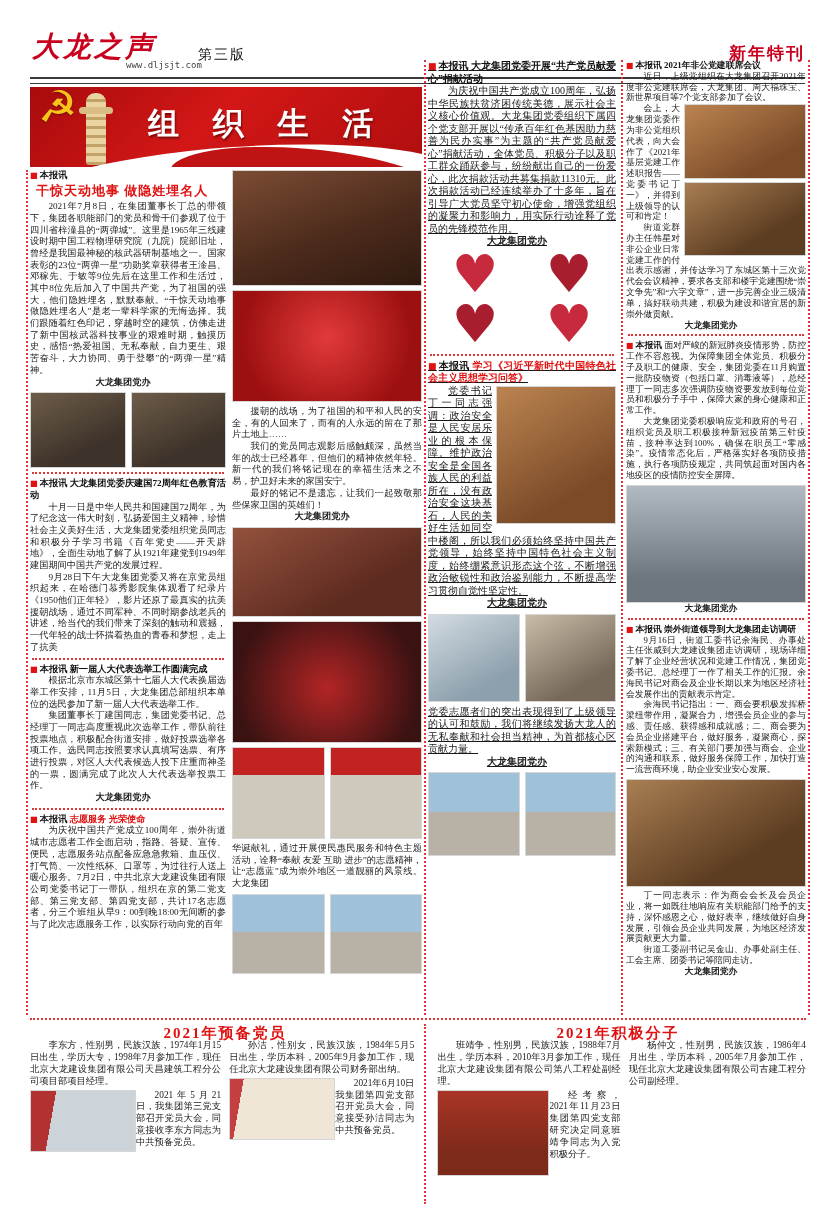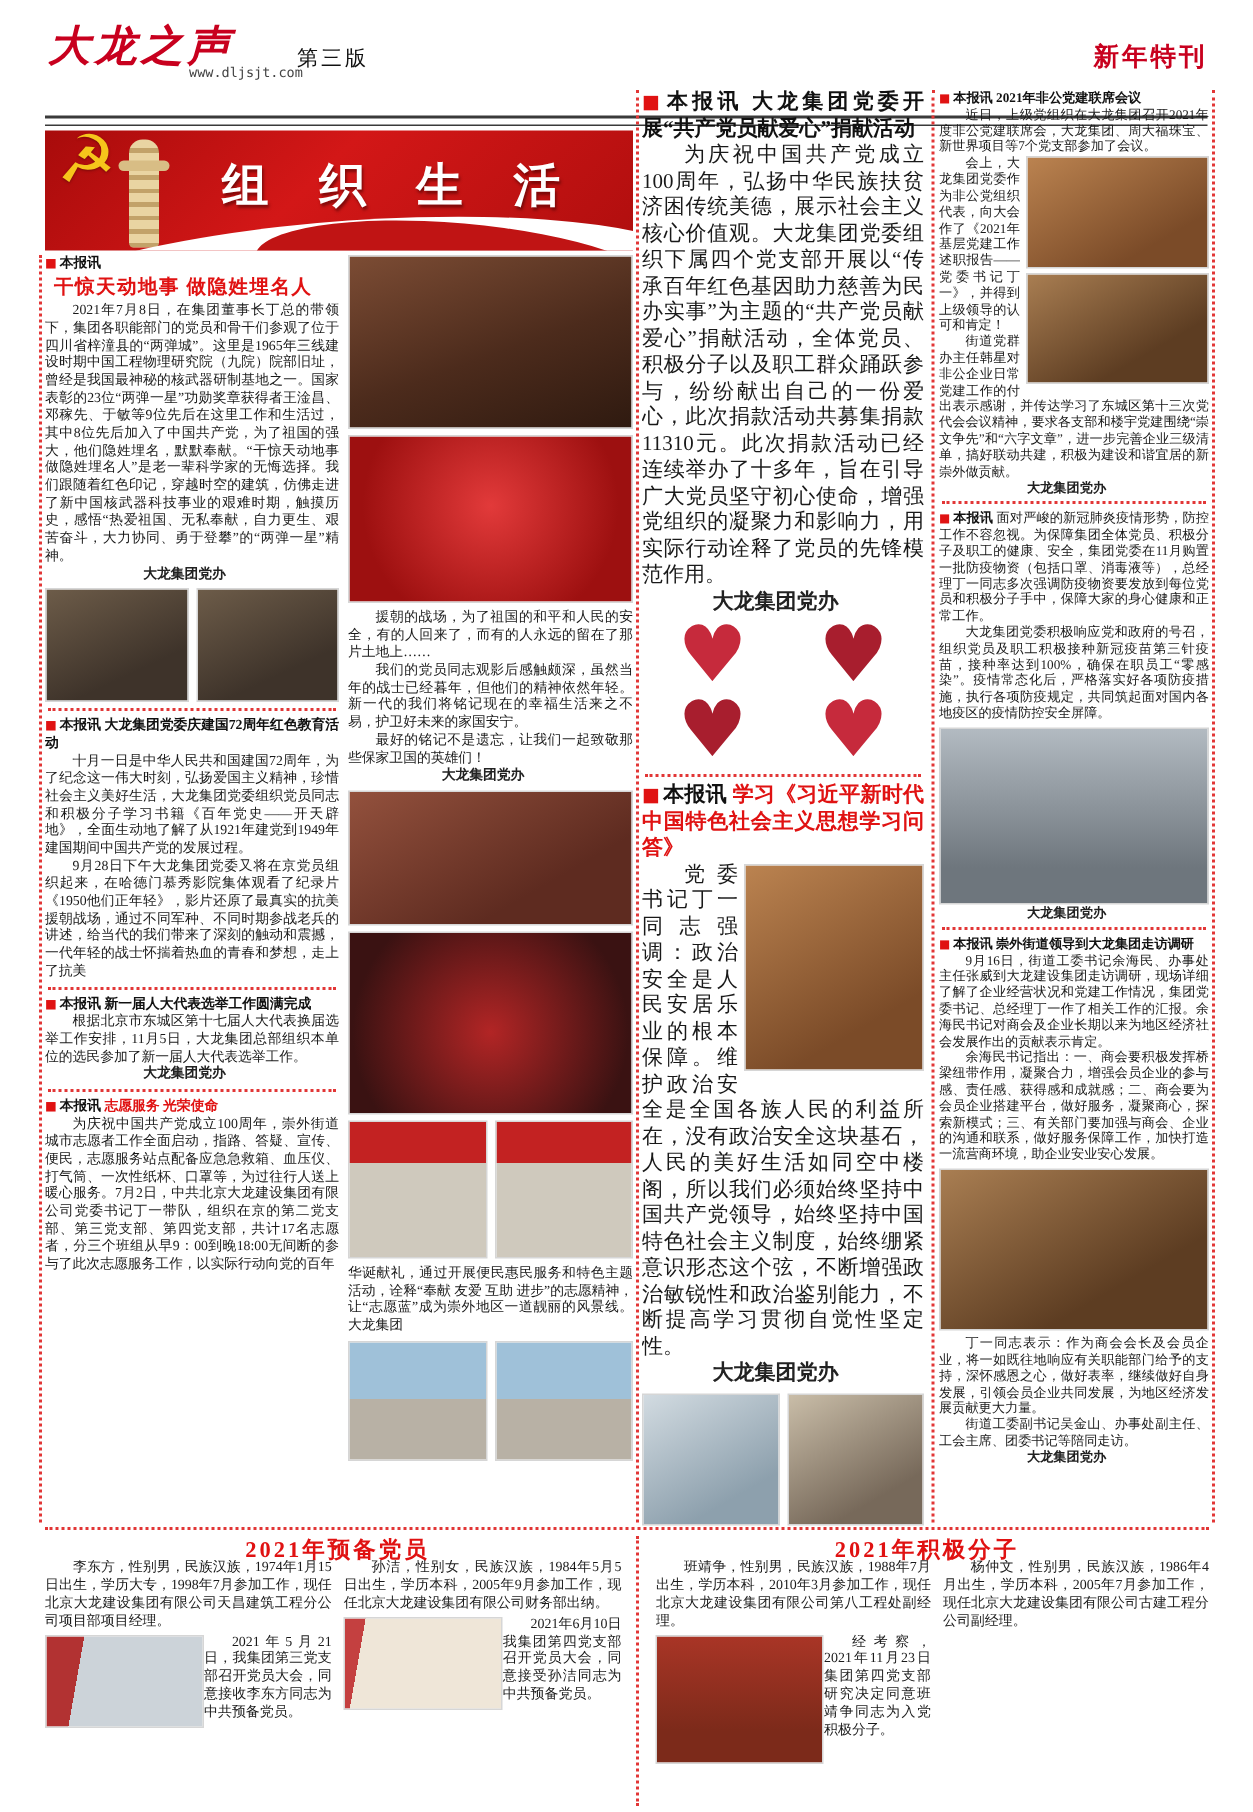--- a/index.html
+++ b/index.html
@@ -1,19 +1,19 @@
 <!DOCTYPE html>
 <html><head>
 <meta charset="utf-8">
 <style>
   html,body{margin:0;padding:0;background:#ffffff;}
   .page{position:relative;width:835px;height:1208px;background:#fff;overflow:hidden;
         font-family:"Liberation Serif","DejaVu Serif",serif;color:#1a1a1a;}
   
-  .hdr{position:absolute;left:30px;top:12px;width:775px;height:50px;}
+  .hdr{position:absolute;left:30px;top:28px;width:775px;height:50px;}
   .logo{position:absolute;left:2px;top:0;color:#c8001e;font-size:28px;font-weight:bold;
         font-style:italic;letter-spacing:3px;font-family:"Liberation Serif",serif;}
   .site{position:absolute;left:96px;top:32px;font-size:9px;color:#444;
         font-family:"DejaVu Sans Mono",monospace;}
   .pageno{position:absolute;left:168px;top:18px;font-size:14px;color:#111;letter-spacing:2px;}
   .issue{position:absolute;right:0;top:14px;font-size:17px;font-weight:bold;color:#c8001e;letter-spacing:2px;}
   .rule{position:absolute;left:30px;top:77px;width:775px;height:4px;
         border-top:2px solid #3a3a3a;border-bottom:1px solid #3a3a3a;}
   
   .banner{position:absolute;left:30px;top:87px;width:392px;height:80px;overflow:hidden;
@@ -34,21 +34,21 @@
   .vsep{position:absolute;width:0;border-left:2px dotted #e23636;}
   .hsepA{position:absolute;left:30px;top:1018px;width:776px;border-top:2px dotted #e23636;}
   .hsep{border-top:2px dotted #e23636;margin:4px 2px;}
   
   .colA{position:absolute;left:30px;top:170px;width:196px;height:848px;overflow:hidden;}
   .colB{position:absolute;left:232px;top:170px;width:190px;height:848px;overflow:hidden;}
   .colC{position:absolute;left:428px;top:60px;width:188px;height:958px;overflow:hidden;}
   .colD{position:absolute;left:626px;top:60px;width:180px;height:958px;overflow:hidden;}
   
   .art{font-size:9.2px;line-height:1.27;text-align:justify;color:#191919;}
-  .colC .art{font-size:14px;line-height:1.25;}
+  .colC .art{font-size:10px;line-height:1.25;text-decoration:underline;}
   .colD .art{font-size:8.8px;line-height:1.23;}
   .art p{margin:0;text-indent:2em;}
   .art p.noind{text-indent:0;}
   .sq{color:#e01212;margin-right:2px;font-family:"DejaVu Sans",sans-serif;font-size:90%;}
   .tag{font-weight:bold;color:#111;}
   .t-blk{font-weight:bold;color:#111;}
   .t-red{font-weight:bold;color:#e01212;}
   .bigtitle{text-indent:0 !important;color:#e01212;font-weight:bold;font-size:13px;
             letter-spacing:1px;margin:1px 0 2px 6px !important;}
   .sig{text-indent:0 !important;text-align:center;font-weight:bold;padding-right:10px;color:#222;}
@@ -135,20 +135,21 @@
     <div class="hsep"></div>
     <div class="art">
       <p class="noind"><span class="sq">■</span><span class="tag">本报讯</span>&nbsp;<span class="t-blk">大龙集团党委庆建国72周年红色教育活动</span></p>
       <p>十月一日是中华人民共和国建国72周年，为了纪念这一伟大时刻，弘扬爱国主义精神，珍惜社会主义美好生活，大龙集团党委组织党员同志和积极分子学习书籍《百年党史——开天辟地》，全面生动地了解了从1921年建党到1949年建国期间中国共产党的发展过程。</p>
       <p>9月28日下午大龙集团党委又将在京党员组织起来，在哈德门慕秀影院集体观看了纪录片《1950他们正年轻》，影片还原了最真实的抗美援朝战场，通过不同军种、不同时期参战老兵的讲述，给当代的我们带来了深刻的触动和震撼，一代年轻的战士怀揣着热血的青春和梦想，走上了抗美</p>
     </div>
     <div class="hsep"></div>
     <div class="art">
       <p class="noind"><span class="sq">■</span><span class="tag">本报讯</span>&nbsp;<span class="t-blk">新一届人大代表选举工作圆满完成</span></p>
       <p>根据北京市东城区第十七届人大代表换届选举工作安排，11月5日，大龙集团总部组织本单位的选民参加了新一届人大代表选举工作。</p>
+      <p>集团董事长丁建国同志，集团党委书记、总经理丁一同志高度重视此次选举工作，带队前往投票地点，积极配合街道安排，做好投票选举各项工作。选民同志按照要求认真填写选票、有序进行投票，对区人大代表候选人投下庄重而神圣的一票，圆满完成了此次人大代表选举投票工作。</p>
       <p class="sig">大龙集团党办</p>
     </div>
     <div class="hsep"></div>
     <div class="art">
       <p class="noind"><span class="sq">■</span><span class="tag">本报讯</span>&nbsp;<span class="t-red">志愿服务  光荣使命</span></p>
       <p>为庆祝中国共产党成立100周年，崇外街道城市志愿者工作全面启动，指路、答疑、宣传、便民，志愿服务站点配备应急急救箱、血压仪、打气筒、一次性纸杯、口罩等，为过往行人送上暖心服务。7月2日，中共北京大龙建设集团有限公司党委书记丁一带队，组织在京的第二党支部、第三党支部、第四党支部，共计17名志愿者，分三个班组从早9：00到晚18:00无间断的参与了此次志愿服务工作，以实际行动向党的百年</p>
     </div>
   </div>
 
   <div class="colB">

